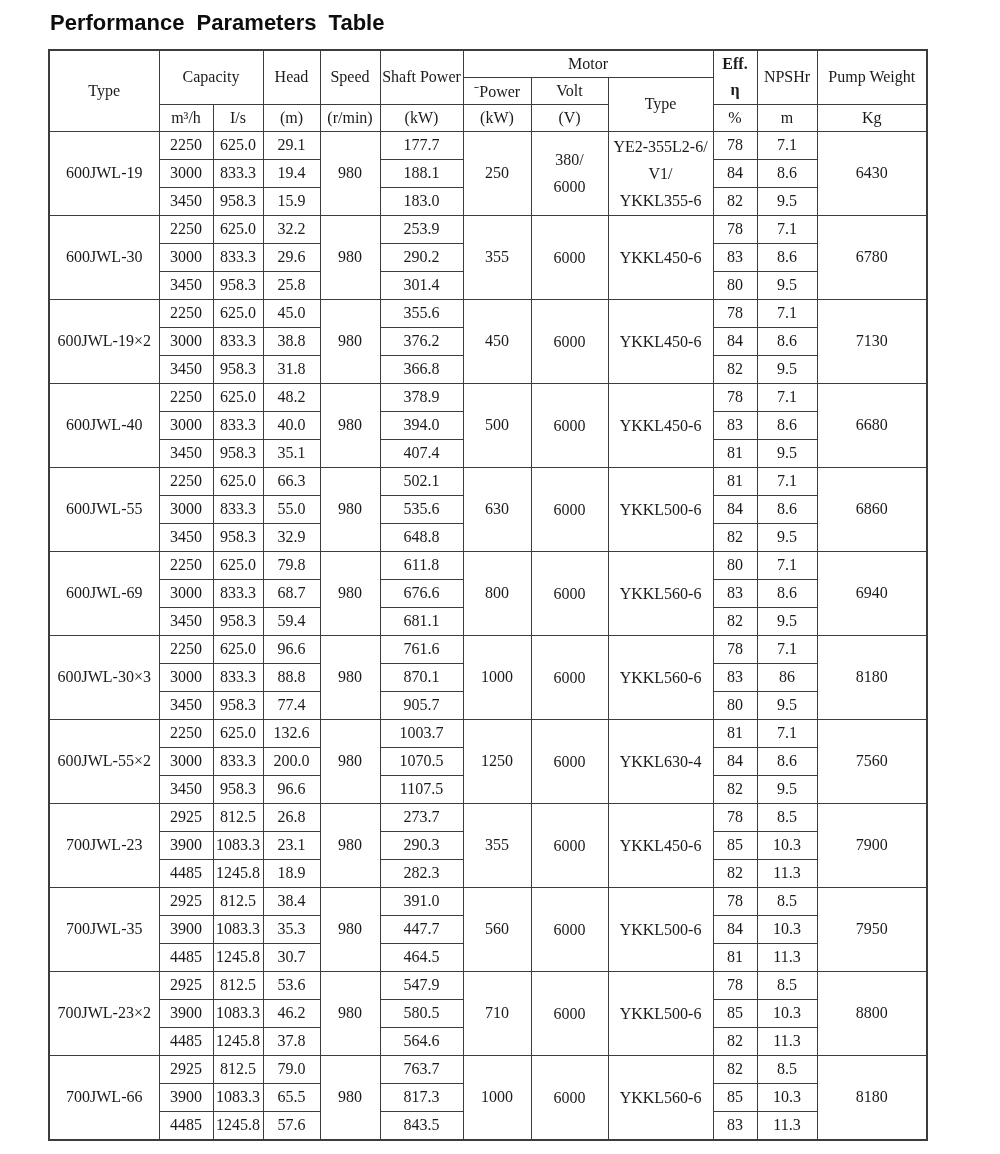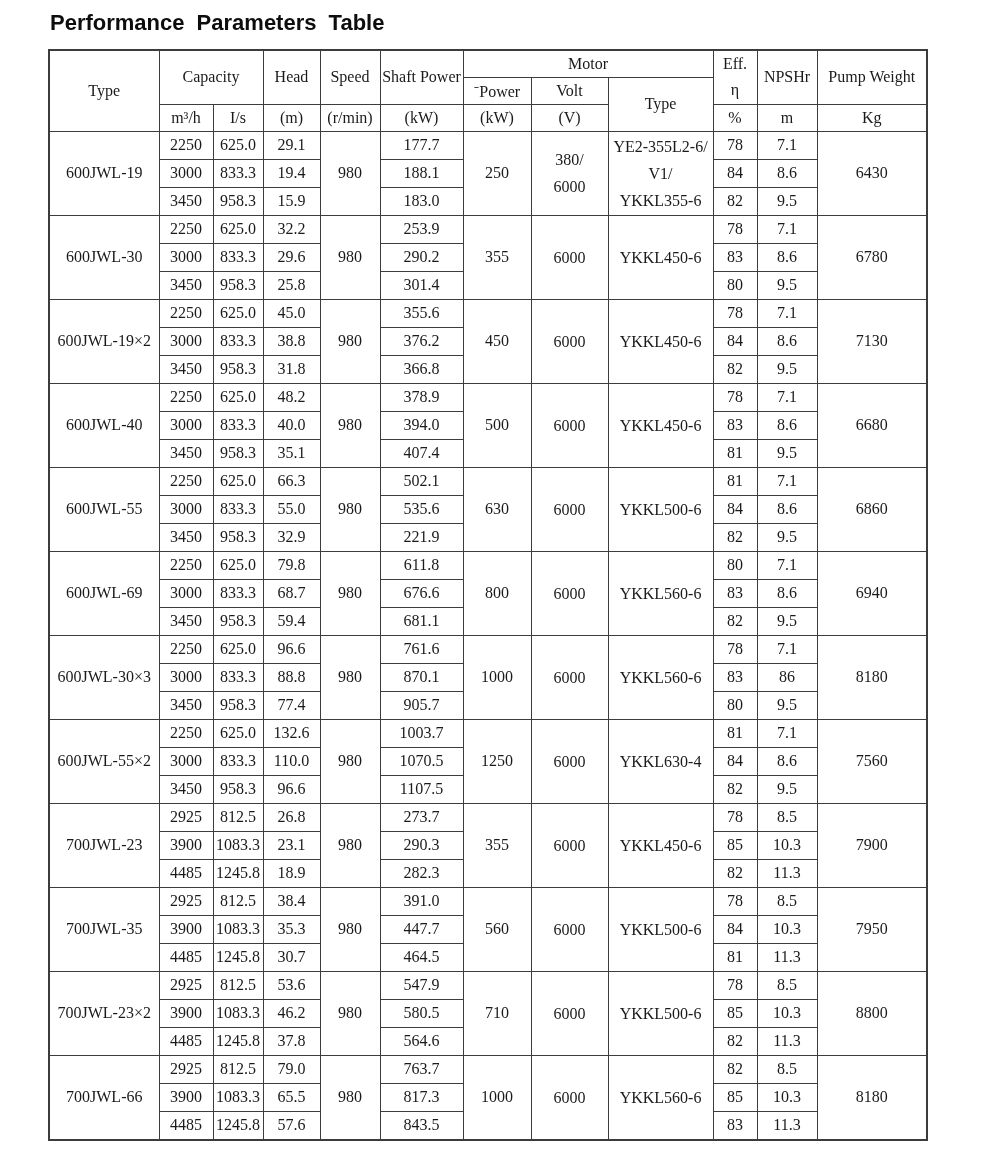--- a/index.html
+++ b/index.html
@@ -6,21 +6,21 @@
   body{width:1000px;min-height:1154px;font-family:"Liberation Serif",serif;color:#1a1a1a;}
   .page{padding:4px 0 0 48px;}
   .title{font-family:"Liberation Sans",sans-serif;font-weight:bold;font-size:22px;color:#0d0d0d;word-spacing:6px;letter-spacing:0px;margin:6px 0 13px 2px;}
   table.perf{border-collapse:collapse;table-layout:fixed;width:880px;border:2px solid #3c3c3c;}
   table.perf td,table.perf th{border:1px solid #3c3c3c;text-align:center;vertical-align:middle;font-weight:normal;font-size:16px;padding:0 1px;overflow:hidden;}
   thead tr.h1{height:27px;}
   thead tr.h2{height:27px;}
   thead tr.h3{height:27px;}
   tbody td{height:27px;}
   .ml div{line-height:27px;}
-  .effcell div{line-height:26px;}
+  .effcell div{line-height:26px;font-weight:bold;}
 </style>
 </head>
 <body>
 
 <div class="page">
   <div class="title">Performance Parameters Table</div>
 
   <table class="perf">
     <colgroup>
       <col style="width:110px">
@@ -232,21 +232,21 @@
           <td>833.3</td>
           <td>55.0</td>
           <td>535.6</td>
           <td>84</td>
           <td>8.6</td>
         </tr>
         <tr>
           <td>3450</td>
           <td>958.3</td>
           <td>32.9</td>
-          <td>221.9</td>
+          <td>648.8</td>
           <td>82</td>
           <td>9.5</td>
         </tr>
         <tr>
           <td rowspan="3">600JWL-69</td>
           <td>2250</td>
           <td>625.0</td>
           <td>79.8</td>
           <td rowspan="3">980</td>
           <td>611.8</td>
@@ -325,21 +325,21 @@
           <td rowspan="3" class="ml">
             <div>YKKL630-4</div>
           </td>
           <td>81</td>
           <td>7.1</td>
           <td rowspan="3">7560</td>
         </tr>
         <tr>
           <td>3000</td>
           <td>833.3</td>
-          <td>110.0</td>
+          <td>200.0</td>
           <td>1070.5</td>
           <td>84</td>
           <td>8.6</td>
         </tr>
         <tr>
           <td>3450</td>
           <td>958.3</td>
           <td>96.6</td>
           <td>1107.5</td>
           <td>82</td>

